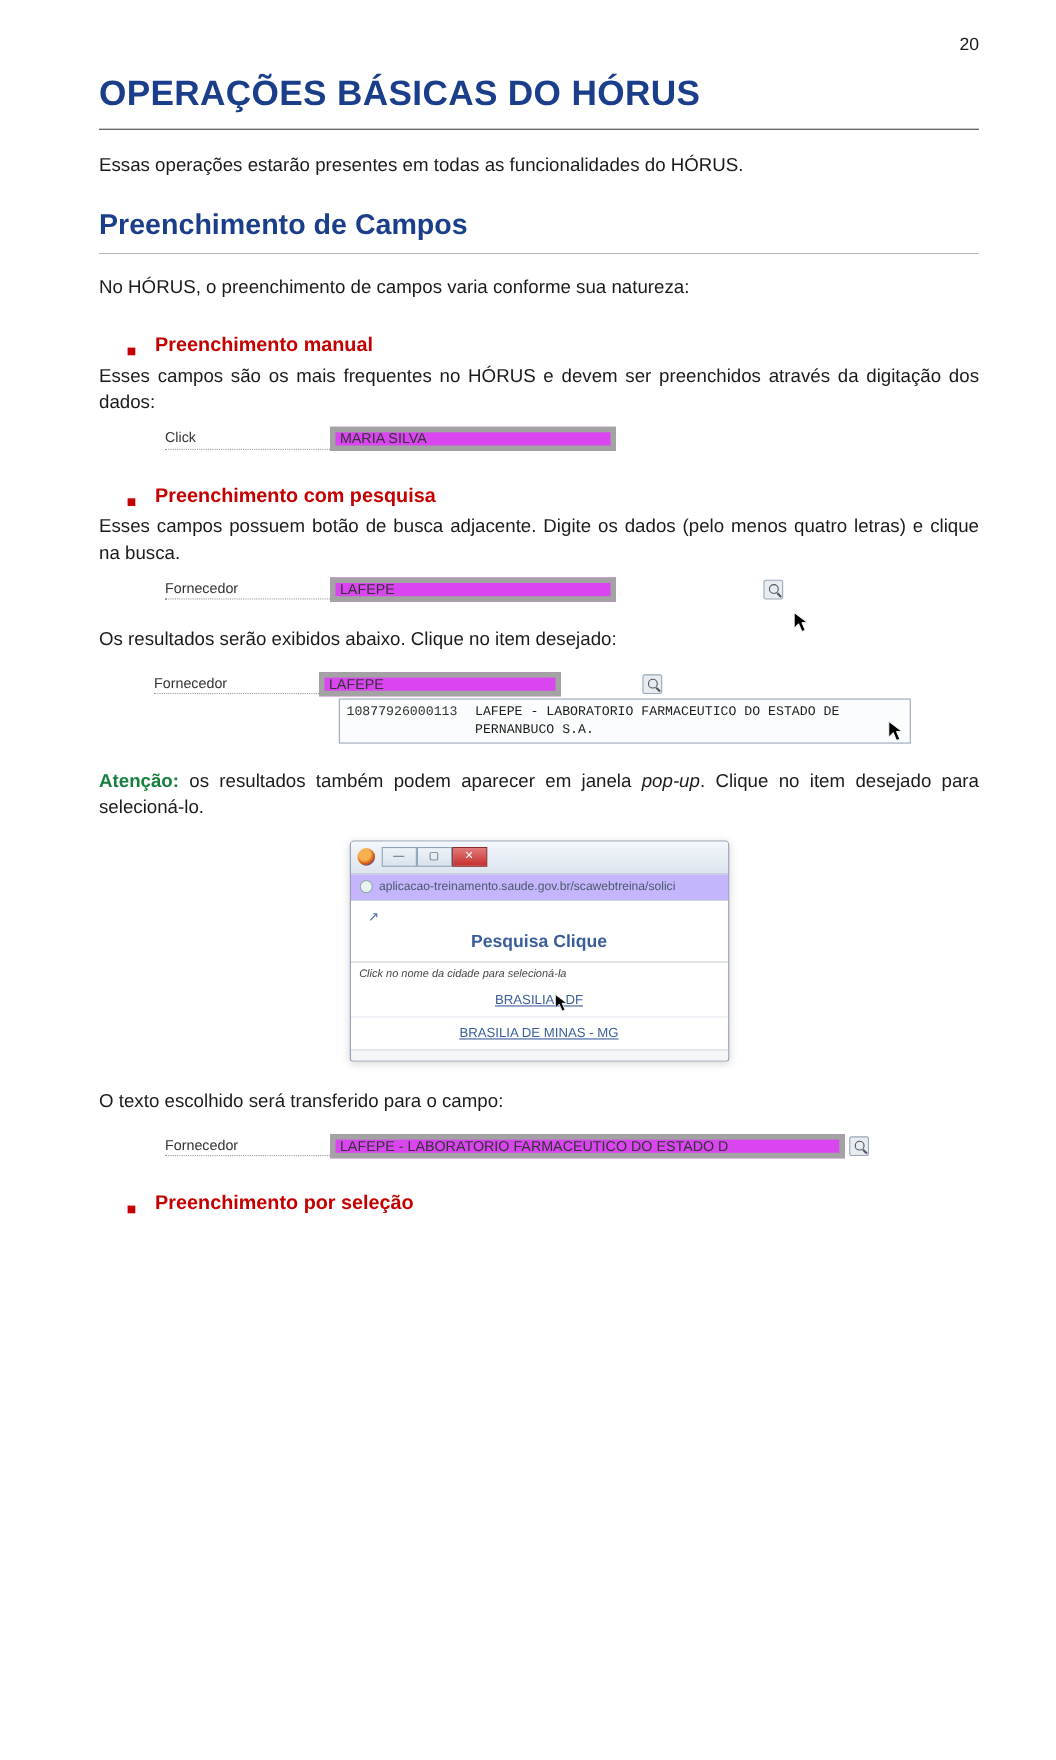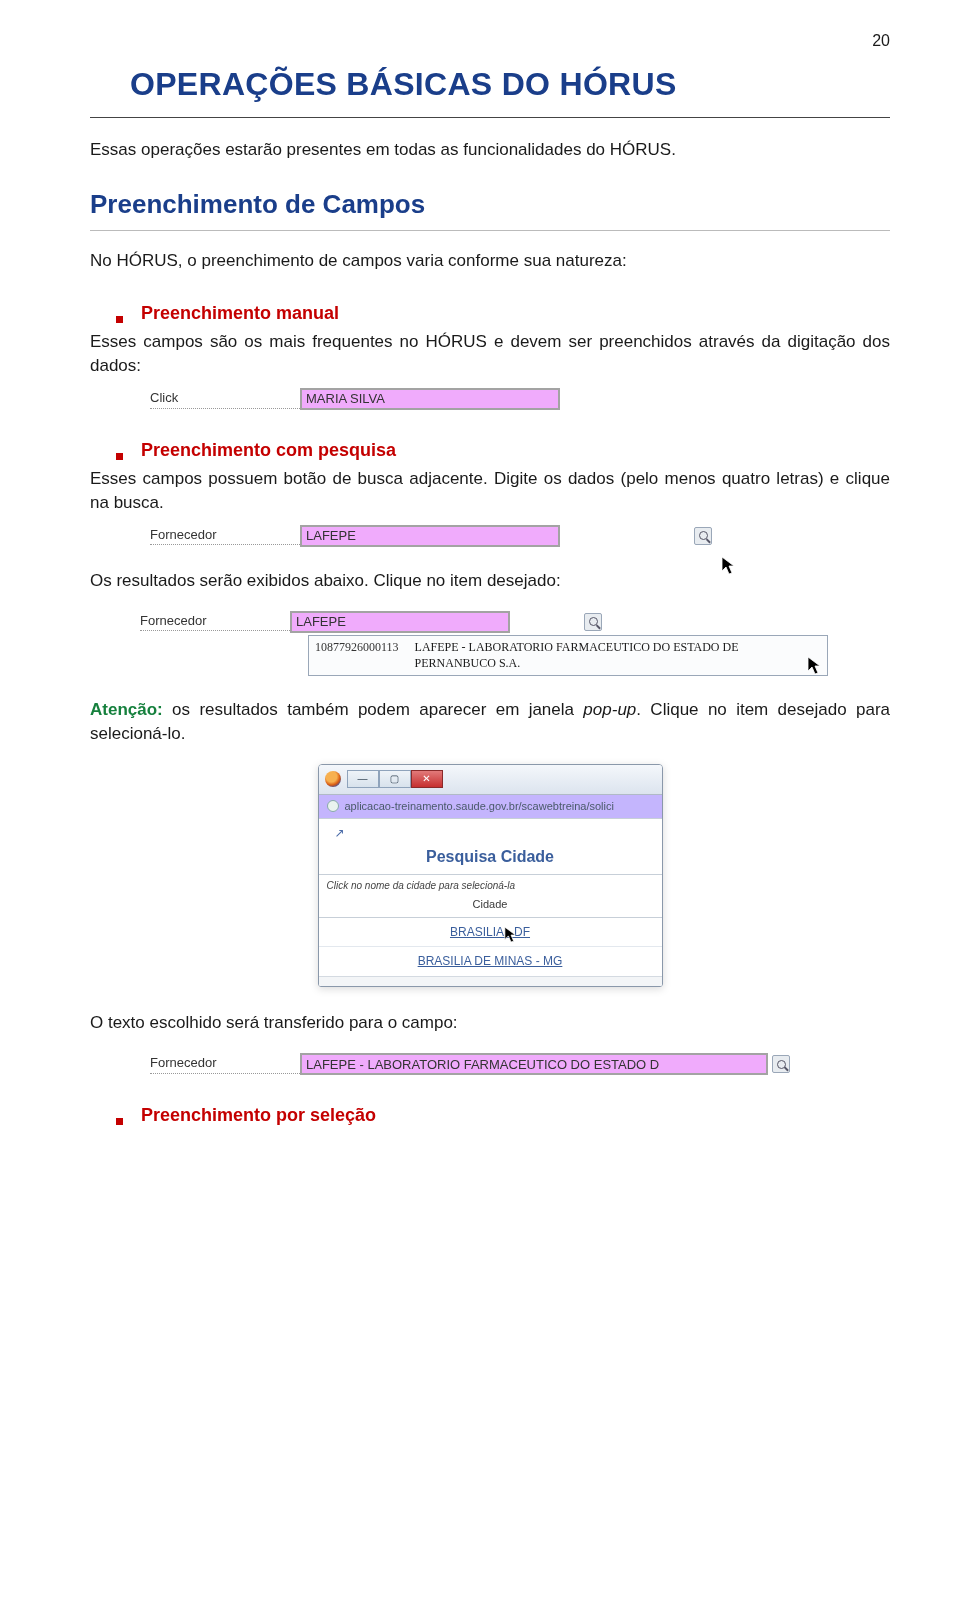--- a/index.html
+++ b/index.html
@@ -18,21 +18,20 @@
     font-weight: normal;
     font-size: 16px;
     margin-bottom: 10px;
   }
   h1.main-title {
     color: #1a3e8a;
     font-size: 32px;
     font-weight: bold;
     margin-bottom: 10px;
     letter-spacing: 0.3px;
-    margin-left: 40px;
   }
   .hr {
     border-bottom: 1px solid #444;
     margin-bottom: 20px;
   }
   .hr-light {
     border-bottom: 1px solid #bbb;
     margin-bottom: 18px;
   }
   p { margin-bottom: 18px; text-align: justify; }
@@ -76,22 +75,22 @@
     color: #333;
     padding-right: 10px;
     width: 150px;
     border-bottom: 1px dotted #999;
     white-space: nowrap;
   }
   .text-input {
     font-family: Verdana, Arial, sans-serif;
     font-size: 13px;
     padding: 2px 4px;
-    border: 2px solid #a3a3a3;
-    background: #f0abfc;
+    border: 5px solid #a3a3a3;
+    background: #d946ef;
     height: 22px;
     color: #333;
   }
   .search-icon-box {
     width: 18px;
     height: 18px;
     background: #e8ecf0;
     border: 1px solid #9aa7b8;
     border-radius: 2px;
     margin-left: 4px;
@@ -130,21 +129,21 @@
   .result-row1 {
     display: flex;
     align-items: center;
   }
   .result-row1 .field-label { width: 150px; }
   .dropdown-result {
     margin-top: 2px;
     margin-left: 168px;
     border: 1px solid #9aa7b8;
     background: #fbfcfd;
-    font-family: Liberation Serif, serif;
+    font-family: Liberation Mono, monospace;
     font-size: 12px;
     padding: 3px 6px;
     display: flex;
     gap: 16px;
     width: 520px;
     position: relative;
   }
   .dropdown-result .code { color: #333; }
   .dropdown-cursor {
     position: absolute;
@@ -329,23 +328,22 @@
       <span class="win-btn">▢</span>
       <span class="win-btn close">✕</span>
     </span>
   </div>
   <div class="popup-tab">
     <span class="globe"></span>
     <span>aplicacao-treinamento.saude.gov.br/scawebtreina/solici</span>
   </div>
   <div class="popup-body">
     <div class="popup-open-icon">↗</div>
-    <div class="popup-h">Pesquisa Cidade</div>
+    <div class="popup-h">Pesquisa Clique</div>
     <div class="popup-hint">Click no nome da cidade para selecioná-la</div>
-    <div class="popup-col-head">Cidade</div>
     <div class="popup-link">
       <span>BRASILIA - DF</span>
       <span class="popup-link-cursor">
         <svg width="14" height="18" viewBox="0 0 16 20">
             <path d="M1 1 L1 15 L5 11 L8 18 L11 17 L8 10 L13 10 Z" fill="#000" stroke="#fff" stroke-width="0.8"></path>
           </svg>
       </span>
     </div>
     <div class="popup-link" style="border-bottom:none">
       <span>BRASILIA DE MINAS - MG</span>

